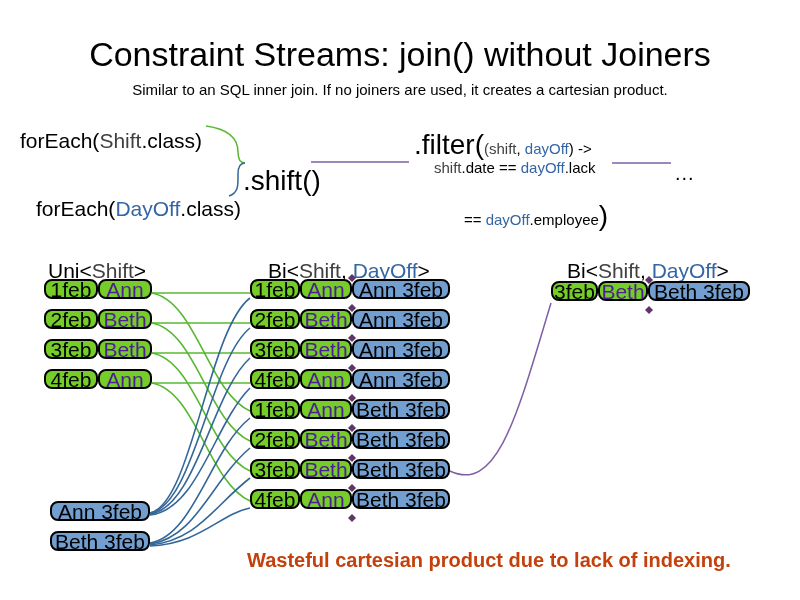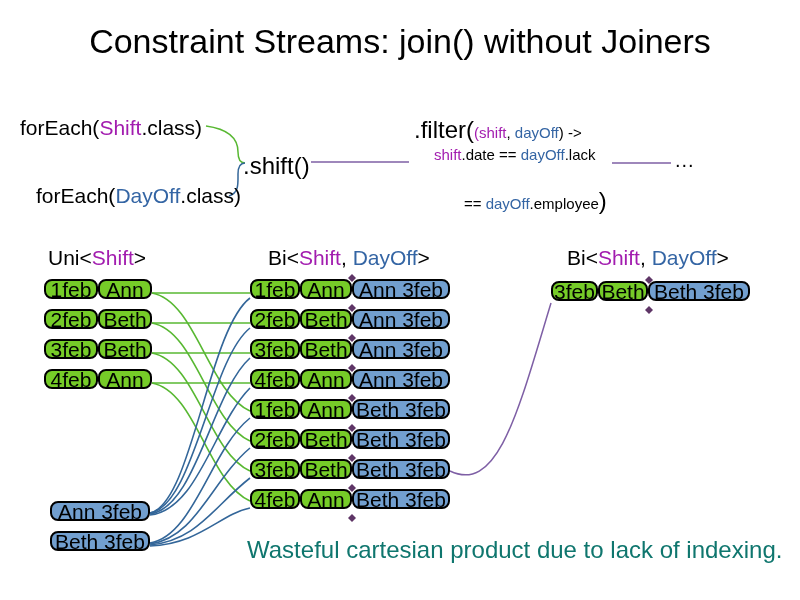--- a/index.html
+++ b/index.html
@@ -1,36 +1,36 @@
 <!DOCTYPE html>
 <html><head>
 <meta charset="utf-8">
 <style>
   html,body{margin:0;padding:0;background:#fff;}
   .slide{position:relative;width:800px;height:600px;background:#ffffff;overflow:hidden;
          font-family:"Liberation Sans",sans-serif;color:#000;}
   svg.layer{position:absolute;left:0;top:0;pointer-events:none;}
   #connector-layer{z-index:0;}
   #marker-layer{z-index:2;}
-  .abs{position:absolute;z-index:1;}
+  .abs{position:absolute;z-index:1;margin-top:13px;}
   .title{top:22px;left:0;width:800px;text-align:center;font-size:34px;white-space:nowrap;}
   .subtitle{top:68px;left:0;width:800px;text-align:center;font-size:15px;}
   .code{font-size:21px;white-space:pre;}
   .code-sm{font-size:15px;white-space:pre;}
-  .fn{font-size:24px;}
-  .g{color:#a21caf;}
+  .fn{font-size:28px;}
+  .g{color:#404040;}
   .b{color:#3465A4;}
   .tbl-label{font-size:21px;white-space:nowrap;text-align:right;}
   .cell{position:absolute;z-index:1;box-sizing:border-box;height:20px;border:2px solid #000;
         border-radius:8px;display:flex;align-items:center;justify-content:center;
         font-size:21px;line-height:1;white-space:nowrap;}
   .green{background:#76CC28;}
   .blue{background:#729FCF;}
-  .name{color:#000000;}
-  .warning{font-size:24px;color:#0f766e;white-space:nowrap;}
+  .name{color:#4c1d95;}
+  .warning{font-size:20px;color:#c2410c;white-space:nowrap;font-weight:bold;}
   .ellipsis{font-size:20px;letter-spacing:1px;}
 </style>
 </head>
 <body>
 
 <div class="slide">
 
   <svg id="connector-layer" class="layer" width="800" height="600">
 
     <path d="M206,126 C228,129 238,138 238,152 C238,159 240,163 245,163" fill="none" stroke="#58B832" stroke-width="1.5"></path>
@@ -56,20 +56,21 @@
     <path d="M150,514 C196,508 212,392 250,358" fill="none" stroke="#336699" stroke-width="1.6"></path>
     <path d="M150,515 C198,510 214,424 250,388" fill="none" stroke="#336699" stroke-width="1.6"></path>
 
     <path d="M150,543 C194,536 210,450 250,418" fill="none" stroke="#336699" stroke-width="1.6"></path>
     <path d="M150,544 C196,538 212,480 250,448" fill="none" stroke="#336699" stroke-width="1.6"></path>
     <path d="M150,545 C198,540 214,506 250,478" fill="none" stroke="#336699" stroke-width="1.6"></path>
     <path d="M150,546 C200,544 220,514 250,508" fill="none" stroke="#336699" stroke-width="1.6"></path>
   </svg>
 
   <div class="abs title">Constraint Streams: join() without Joiners</div>
+  <div class="abs subtitle">Similar to an SQL inner join. If no joiners are used, it creates a cartesian product.</div>
 
   <div class="abs code" style="left:20px;top:116px"><span>forEach(</span><span class="g">Shift</span><span>.class)</span></div>
   <div class="abs code" style="left:36px;top:184px"><span>forEach(</span><span class="b">DayOff</span><span>.class)</span></div>
   <div class="abs code fn" style="left:243px;top:152px">.shift()</div>
 
   <div class="abs code-sm" style="left:414px;top:116px"><span class="fn">.filter(</span><span class="g">(shift</span><span>, </span><span class="b">dayOff</span><span>) -&gt;</span></div>
   <div class="abs code-sm" style="left:434px;top:146px"><span class="g">shift</span><span>.date == </span><span class="b">dayOff</span><span>.lack</span></div>
   <div class="abs code-sm" style="left:464px;top:187px"><span>== </span><span class="b">dayOff</span><span>.employee</span><span class="fn">)</span></div>
   <div class="abs ellipsis" style="left:675px;top:149px">...</div>
 

